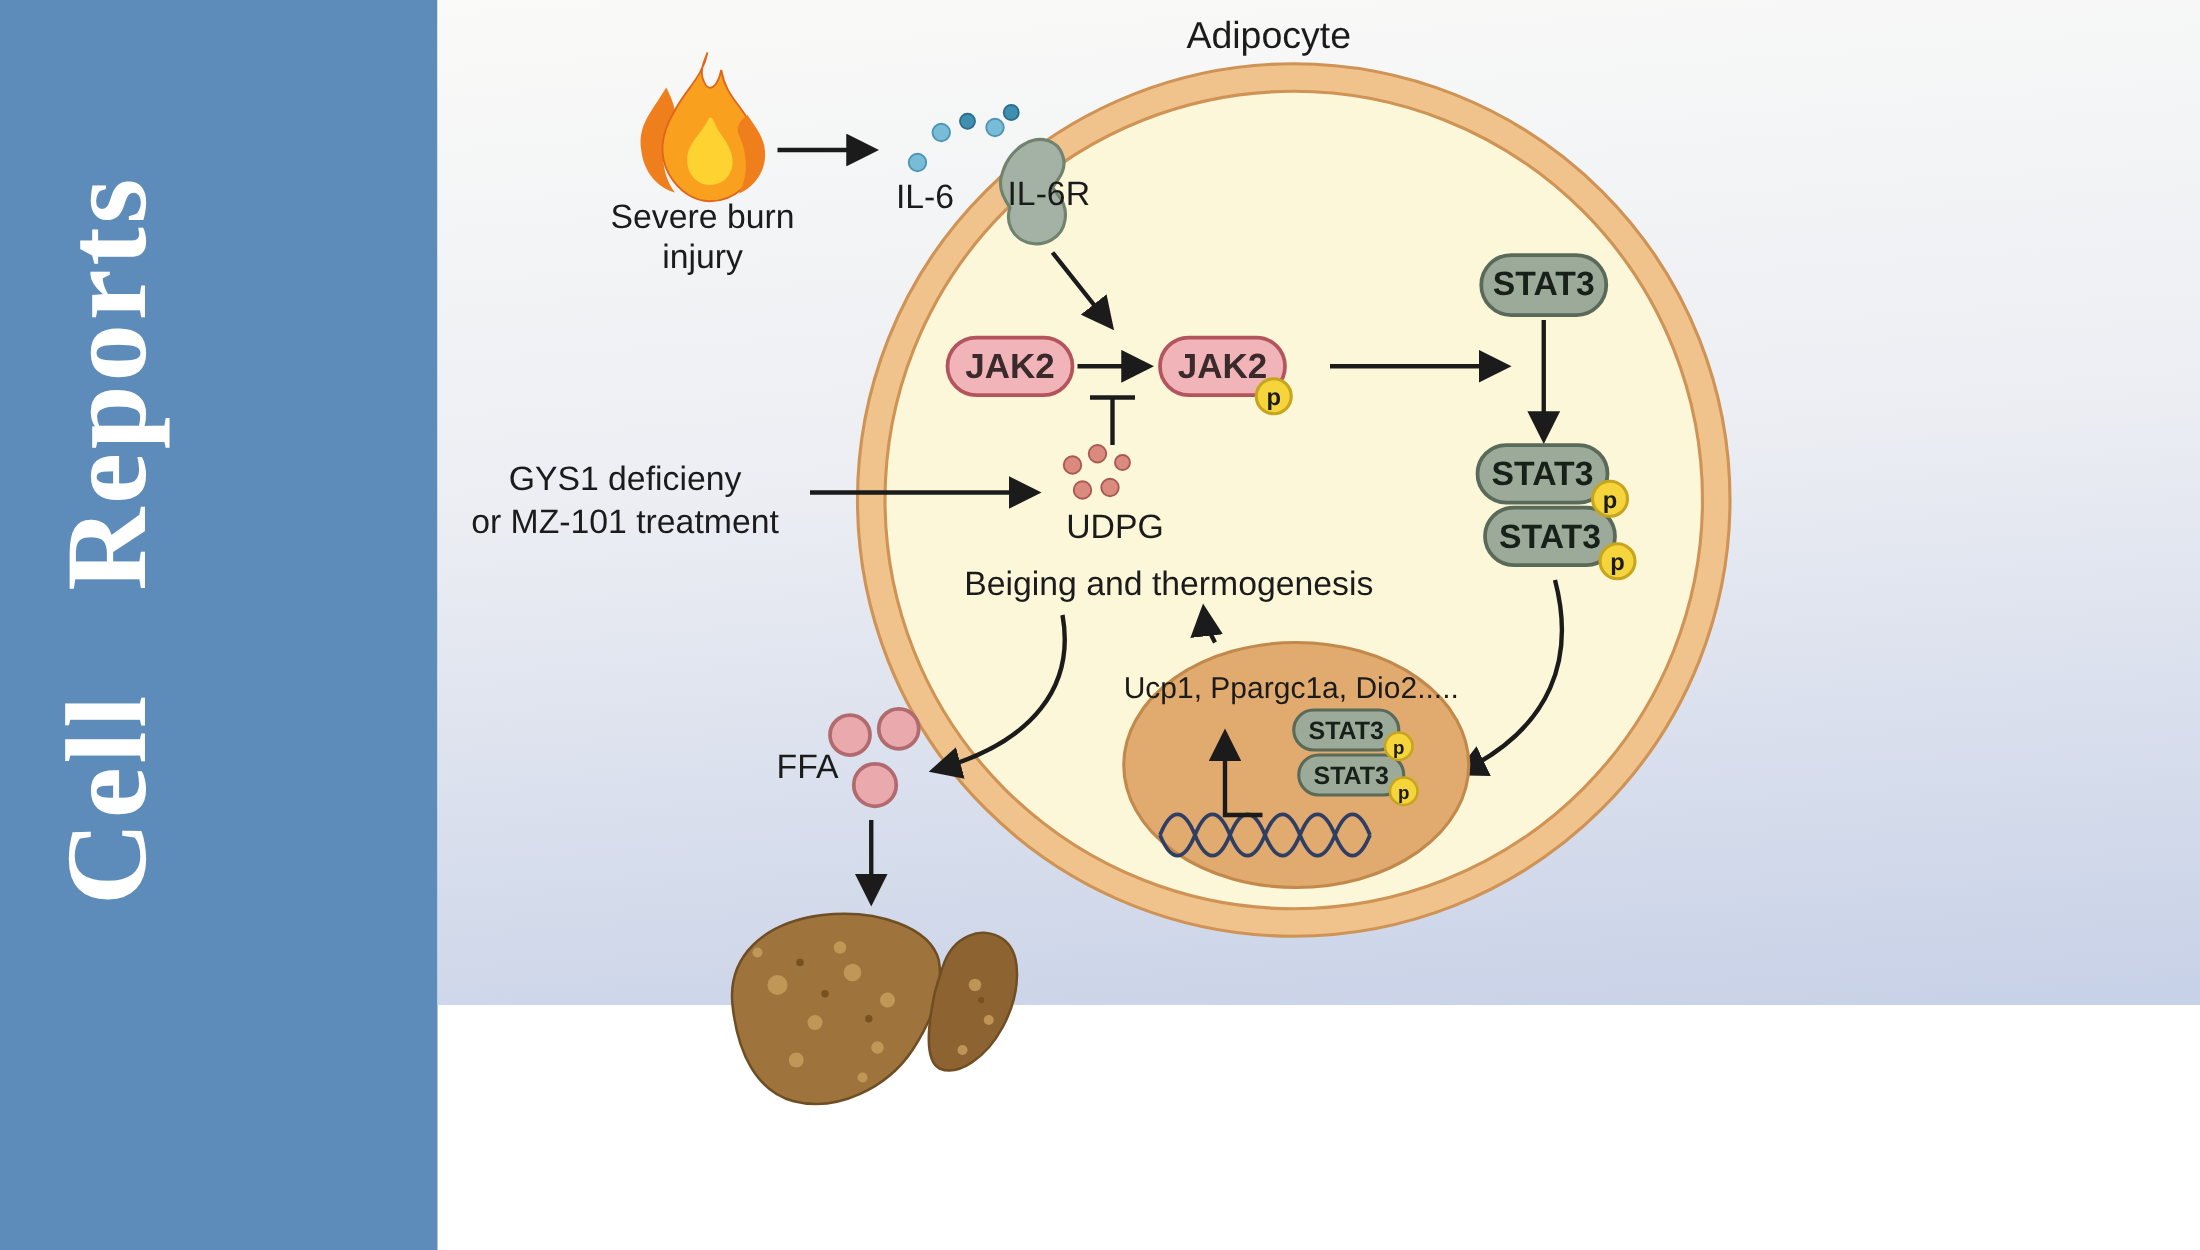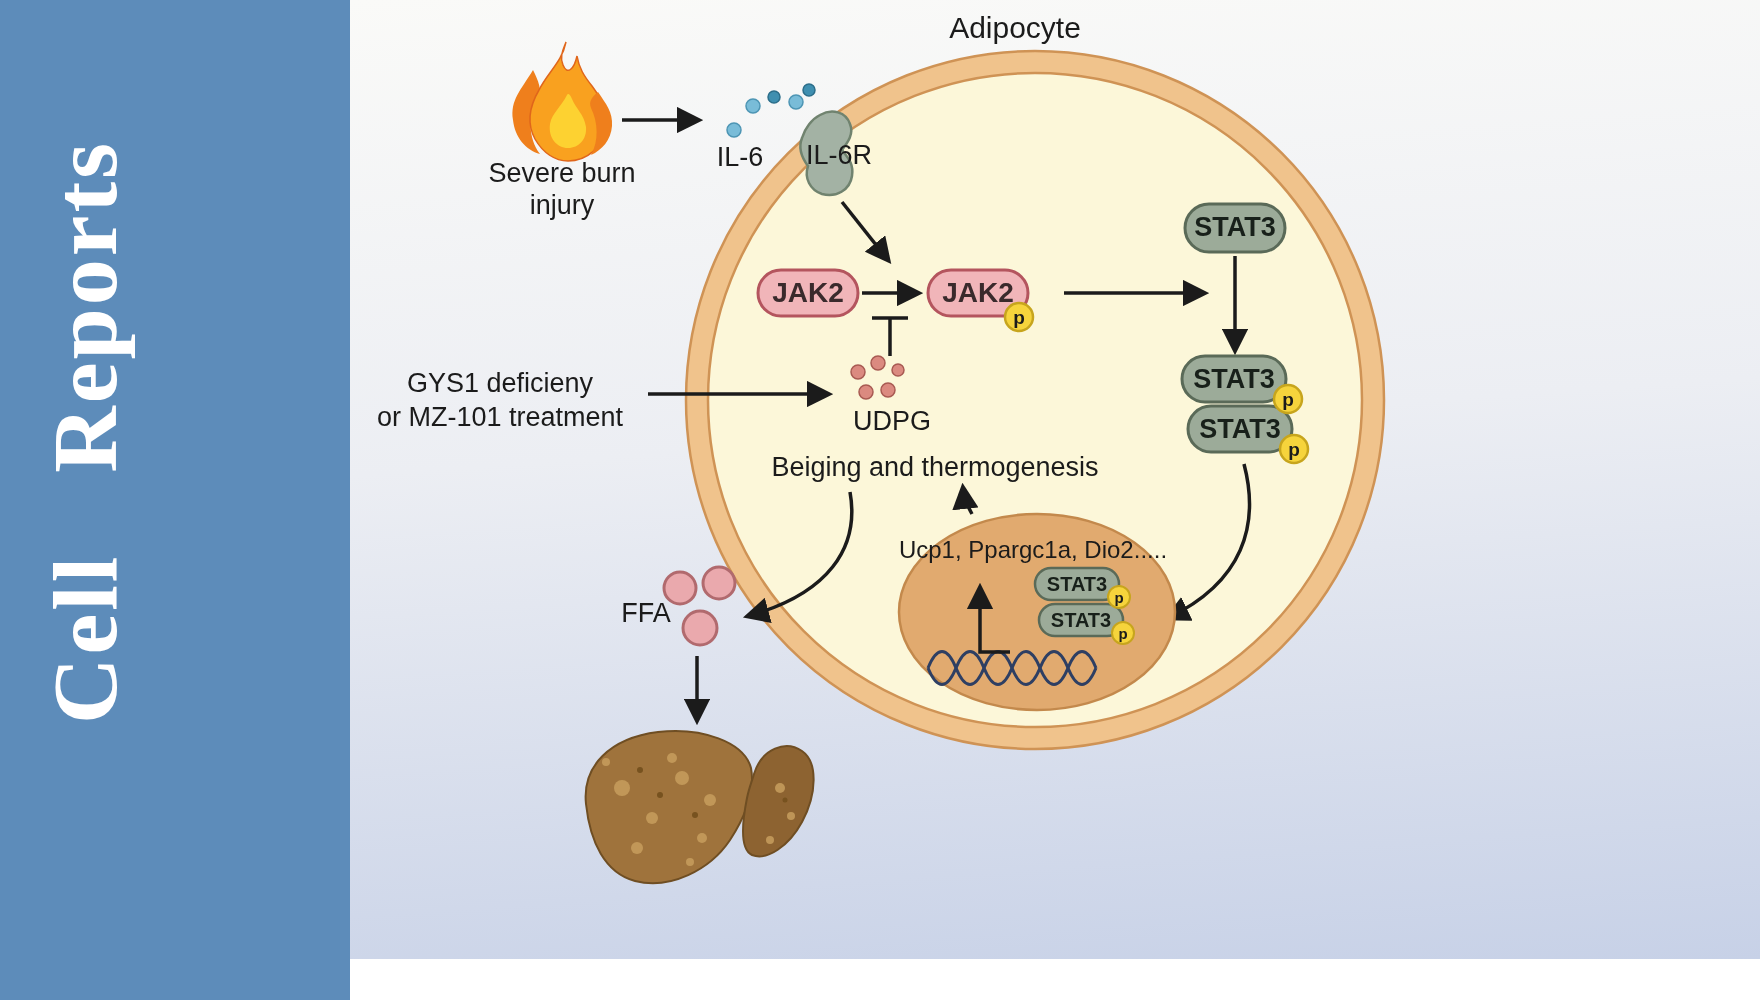--- a/index.html
+++ b/index.html
@@ -15,21 +15,21 @@
   }
   .journal-title {
     position:absolute; top:432px; left:85px;
     transform:translate(-50%,-50%) rotate(-90deg);
     white-space:nowrap;
     font-family:"Liberation Serif", serif;
     font-weight:bold; font-size:92px; letter-spacing:3px; word-spacing:55px;
     color:#ffffff;
   }
   .canvas {
-    position:relative; width:1410px; height:959px; flex:1 1 auto;
+    position:relative; width:1410px; height:804px; flex:1 1 auto;
     background:linear-gradient(176deg, #fafaf8 0%, #eceef3 45%, #c7d1e7 100%);
   }
   svg { display:block; }
   text { fill:#1b1b1b; }
   .lbl     { font-size:27px; }
   .lbl-sm  { font-size:24px; }
   .title   { font-size:30px; }
   .boxlbl  { font-size:28px; font-weight:bold; fill:#3a2a2c; }
   .statlbl { font-size:27px; font-weight:bold; fill:#18201a; }
   .statlbl-sm { font-size:20px; font-weight:bold; fill:#18201a; }

